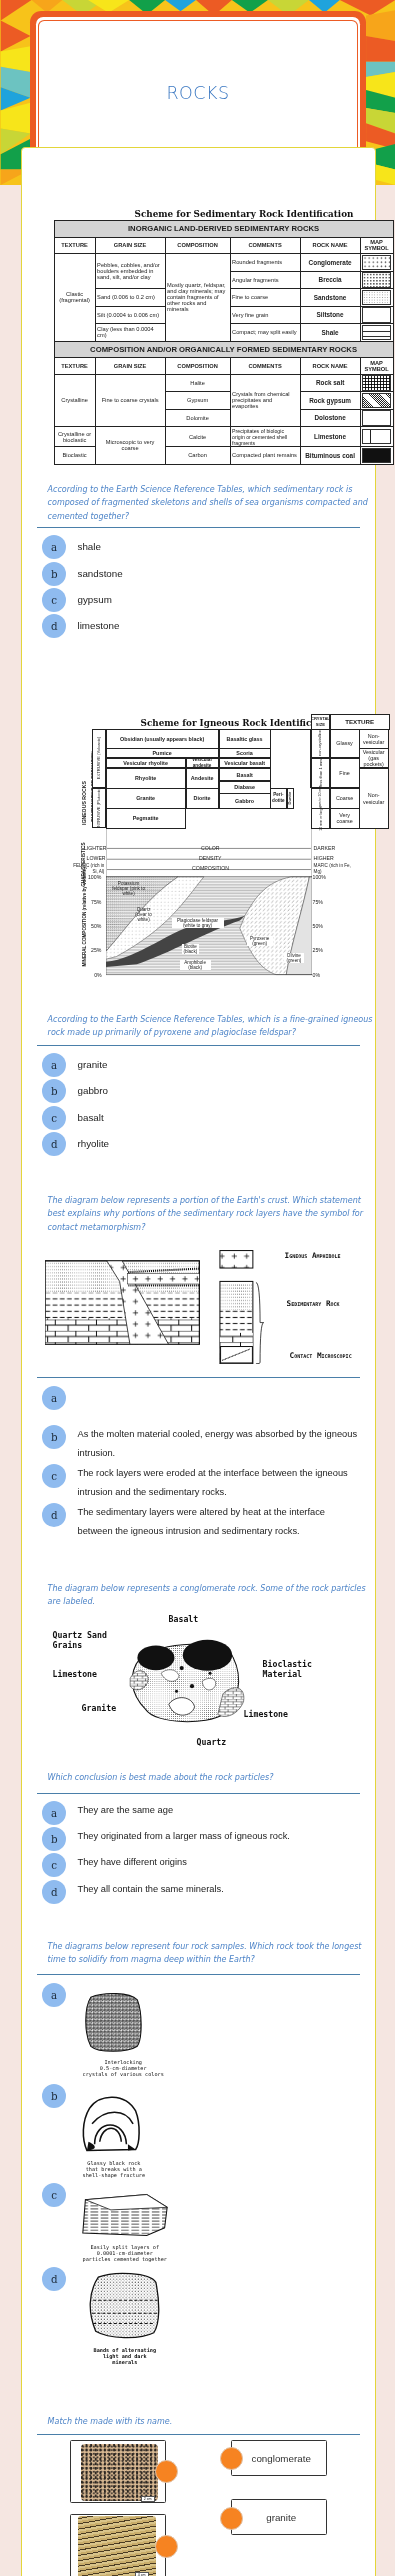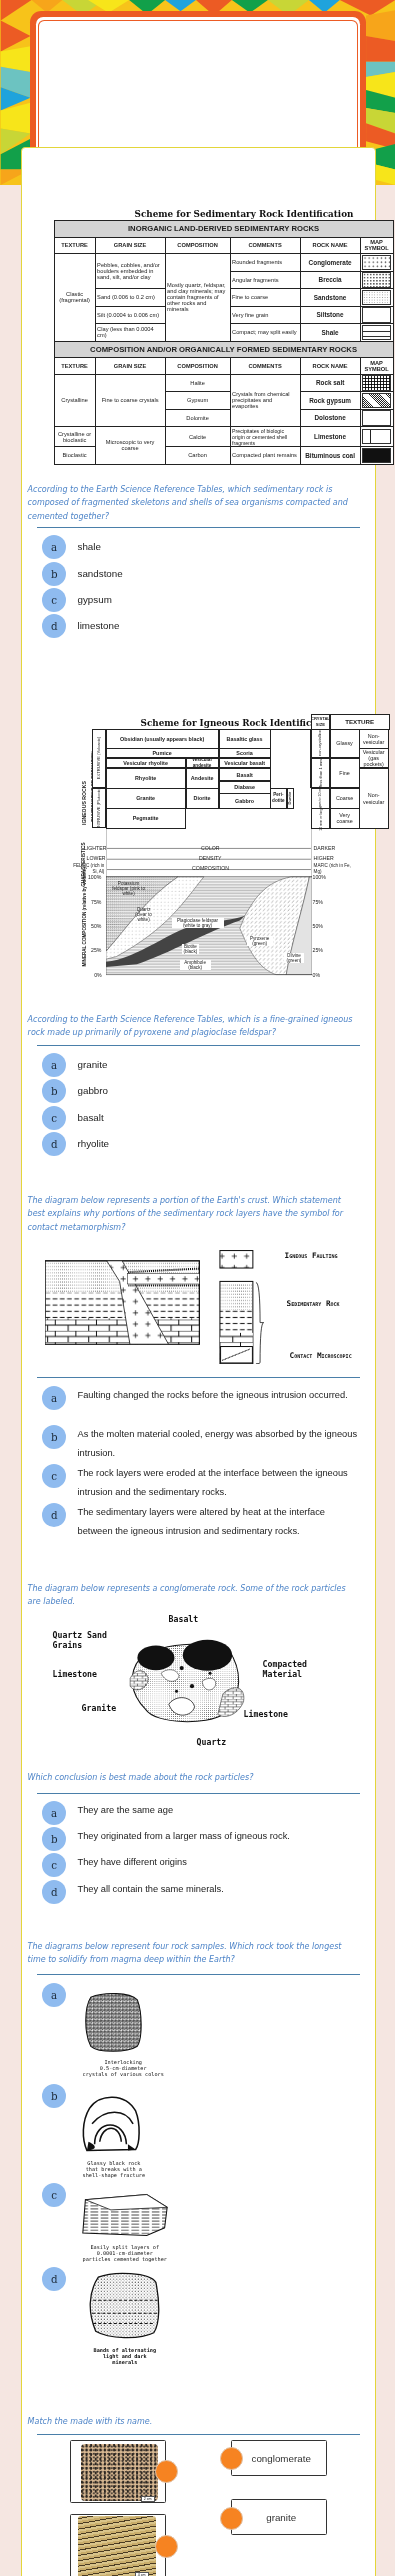--- a/index.html
+++ b/index.html
@@ -5,21 +5,21 @@
   * { box-sizing: border-box; margin: 0; padding: 0; }
   body { width: 396px; height: 3742px; background: #f5e6e1; font-family: "DejaVu Sans", sans-serif; position: relative; overflow: hidden; }
   .pattern { position: absolute; left: 0; top: 0; width: 396px; height: 185px; overflow: hidden; background: #f7c31a; }
   .pattern svg { display: block; }
   .frame { position: absolute; left: 30px; top: 11.3px; width: 336px; height: 155px; background: #ec5b24; border-radius: 11.3px 11.3px 0 0; }
   .frame-inner { position: absolute; left: 6.2px; top: 6.2px; right: 6.2px; bottom: 0; background: #fff; border-radius: 7.2px 7.2px 0 0; }
   .frame-line { position: absolute; left: 2.1px; top: 2.1px; right: 2.1px; bottom: 0; border: 1px solid #ec5b24; border-bottom: none; border-radius: 6.2px 6.2px 0 0; }
   .title { position: absolute; left: 0; right: 0; top: 66px; text-align: center; font-family: "DejaVu Sans", sans-serif; font-size: 17.5px; color: #3b78c2; letter-spacing: 0.5px; font-weight: 300; }
   .card { position: absolute; left: 20.6px; top: 147px; width: 355px; height: 3577px; background: #fff; border: 1.5px solid #e3d63a; border-radius: 4.1px; }
   .abs { position: absolute; }
-  .qtext { position: absolute; left: 6px; width: 325px; font-family: "DejaVu Sans", sans-serif; font-size: 8px; line-height: 13.4px; color: #4c83c7; font-style: italic; font-weight: 300; }
+  .qtext { position: absolute; left: 26px; width: 325px; font-family: "DejaVu Sans", sans-serif; font-size: 8px; line-height: 13.4px; color: #4c83c7; font-style: italic; font-weight: 300; }
   .divider { position: absolute; left: 15.5px; width: 323px; height: 0.5px; background: #4a7fa9; }
   .opt { position: absolute; left: 20.6px; width: 319px; display: flex; align-items: flex-start; }
   .bubble { width: 24px; height: 24px; border-radius: 50%; background: #8fbbef; color: #1d2b3a; font-family: "DejaVu Serif", serif; font-size: 10.3px; display: flex; align-items: center; justify-content: center; flex-shrink: 0; }
   .opt-label { margin-left: 11.3px; font-family: "Liberation Sans", sans-serif; font-size: 9.8px; color: #222; line-height: 19.6px; padding-top: 2.1px; }
   .opt-label.small { font-size: 9.3px; line-height: 19px; padding-top: 0; }
   
   .sed-title { position: absolute; left: 113px; top: 61px; font-family: "DejaVu Serif", serif; font-weight: bold; font-size: 8.8px; color: #111; white-space: nowrap; }
   table.ref { position: absolute; border-collapse: collapse; font-family: "Liberation Sans", sans-serif; color: #222; background: #fff; }
   table.ref td, table.ref th { border: 0.5px solid #222; text-align: center; padding: 0.5px 1.5px; font-size: 5.7px; }
   table.ref th.band { background: #d4d4d4; font-size: 7.7px; font-weight: bold; height: 16.5px; border-width: 1px 0.5px; }
@@ -78,20 +78,21 @@
       <polygon points="711,240 768,260 768,290 711,275" fill="#ec5b24"></polygon>
       <polygon points="729,290 768,280 768,330 729,320" fill="#12a04a"></polygon>
       <polygon points="729,320 768,330 768,360 729,350" fill="#f7e51a"></polygon>
     </g>
   </svg>
 </div>
 
 <div class="frame">
   <div class="frame-inner">
     <div class="frame-line"></div>
+    <div class="title">ROCKS</div>
   </div>
 </div>
 
 <div class="card">
 
   <div class="sed-title">Scheme for Sedimentary Rock Identification</div>
   <table class="ref" style="left:32px; top:72px; width:340px;">
     <tbody>
         <tr>
           <th class="band" colspan="6">INORGANIC LAND-DERIVED SEDIMENTARY ROCKS</th>
@@ -391,31 +392,30 @@
     <rect x="160" y="65" width="140" height="20" fill="url(#plus)" stroke="#111" stroke-width="1"></rect>
     <path d="M162,62 L300,55" stroke="#111" stroke-width="4" stroke-dasharray="2,2"></path>
     <path d="M162,88 L300,88" stroke="#111" stroke-width="4" stroke-dasharray="2,2"></path>
     <rect x="340" y="20" width="64" height="34" fill="url(#plus)" stroke="#111" stroke-width="2"></rect>
     <rect x="340" y="80" width="64" height="160" fill="#fff" stroke="#111" stroke-width="2"></rect>
     <rect x="340" y="85" width="64" height="50" fill="url(#silt)"></rect>
     <rect x="340" y="135" width="64" height="45" fill="url(#shale)"></rect>
     <rect x="340" y="180" width="64" height="58" fill="url(#brick)"></rect>
     <path d="M410,82 Q418,82 418,160 Q418,160 425,160 Q418,160 418,238 Q418,240 410,240" fill="none" stroke="#111" stroke-width="1.5"></path>
   </svg>
-  <div class="abs mono" style="left:263px; top:1103px; font-size:7.7px; font-variant:small-caps;">Igneous Faulting</div>
+  <div class="abs mono" style="left:263px; top:1103px; font-size:7.7px; font-variant:small-caps;">Igneous Amphibole</div>
   <div class="abs mono" style="left:265px; top:1151px; font-size:7.7px; font-variant:small-caps;">Sedimentary Rock</div>
   <div class="abs mono" style="left:268px; top:1203px; font-size:7.7px; font-variant:small-caps;">Contact Microscopic</div>
   <svg class="diagram" style="left:198px; top:1198px;" width="34" height="18.5" viewBox="0 0 66 36">
     <rect x="1" y="1" width="62" height="32" fill="#fff" stroke="#111" stroke-width="2"></rect>
     <path d="M4,28 L58,6" stroke="#111" stroke-width="2" stroke-dasharray="2,1"></path>
   </svg>
   <div class="divider" style="top:1229px"></div>
   <div class="opt" style="top:1238px">
       <span class="bubble">a</span>
-      <span class="opt-label small">Faulting changed the rocks before the igneous intrusion occurred.</span>
     </div>
   <div class="opt" style="top:1277px">
       <span class="bubble">b</span>
       <span class="opt-label small">As the molten material cooled, energy was absorbed by the igneous intrusion.</span>
     </div>
   <div class="opt" style="top:1316px">
       <span class="bubble">c</span>
       <span class="opt-label small">The rock layers were eroded at the interface between the igneous intrusion and the sedimentary rocks.</span>
     </div>
   <div class="opt" style="top:1355px">
@@ -442,21 +442,21 @@
     <path d="M85,130 C100,110 130,115 135,135 C130,155 95,160 85,130 Z" fill="#fff" stroke="#111" stroke-width="1.5"></path>
     <path d="M70,70 C80,60 100,60 105,75 C100,90 80,90 70,70 Z" fill="#fff" stroke="#111"></path>
     <path d="M150,85 C165,75 180,80 175,95 C165,110 150,100 150,85 Z" fill="#fff" stroke="#111"></path>
     <circle cx="110" cy="60" r="4" fill="#111"></circle>
       <circle cx="130" cy="95" r="4" fill="#111"></circle>
       <circle cx="100" cy="105" r="3" fill="#111"></circle>
       <circle cx="165" cy="70" r="3" fill="#111"></circle>
   </svg>
   <div class="abs mono" style="left:147px; top:1466px; font-size:8.2px;">Basalt</div>
   <div class="abs mono" style="left:31px; top:1482px; font-size:8.2px; width:72px; line-height:10.3px;">Quartz Sand Grains</div>
-  <div class="abs mono" style="left:241px; top:1511px; font-size:8.2px; width:62px; line-height:10.3px;">Compacted Material</div>
+  <div class="abs mono" style="left:241px; top:1511px; font-size:8.2px; width:62px; line-height:10.3px;">Bioclastic Material</div>
   <div class="abs mono" style="left:31px; top:1521px; font-size:8.2px;">Limestone</div>
   <div class="abs mono" style="left:60px; top:1555px; font-size:8.2px;">Granite</div>
   <div class="abs mono" style="left:222px; top:1561px; font-size:8.2px;">Limestone</div>
   <div class="abs mono" style="left:131px; top:1589px; font-size:8.2px;padding-left:44px;">Quartz</div>
   <div class="qtext" style="top:1623px">Which conclusion is best made about the rock particles?</div>
   <div class="divider" style="top:1645px"></div>
   <div class="opt" style="top:1653px">
       <span class="bubble">a</span>
       <span class="opt-label small">They are the same age</span>
     </div>

